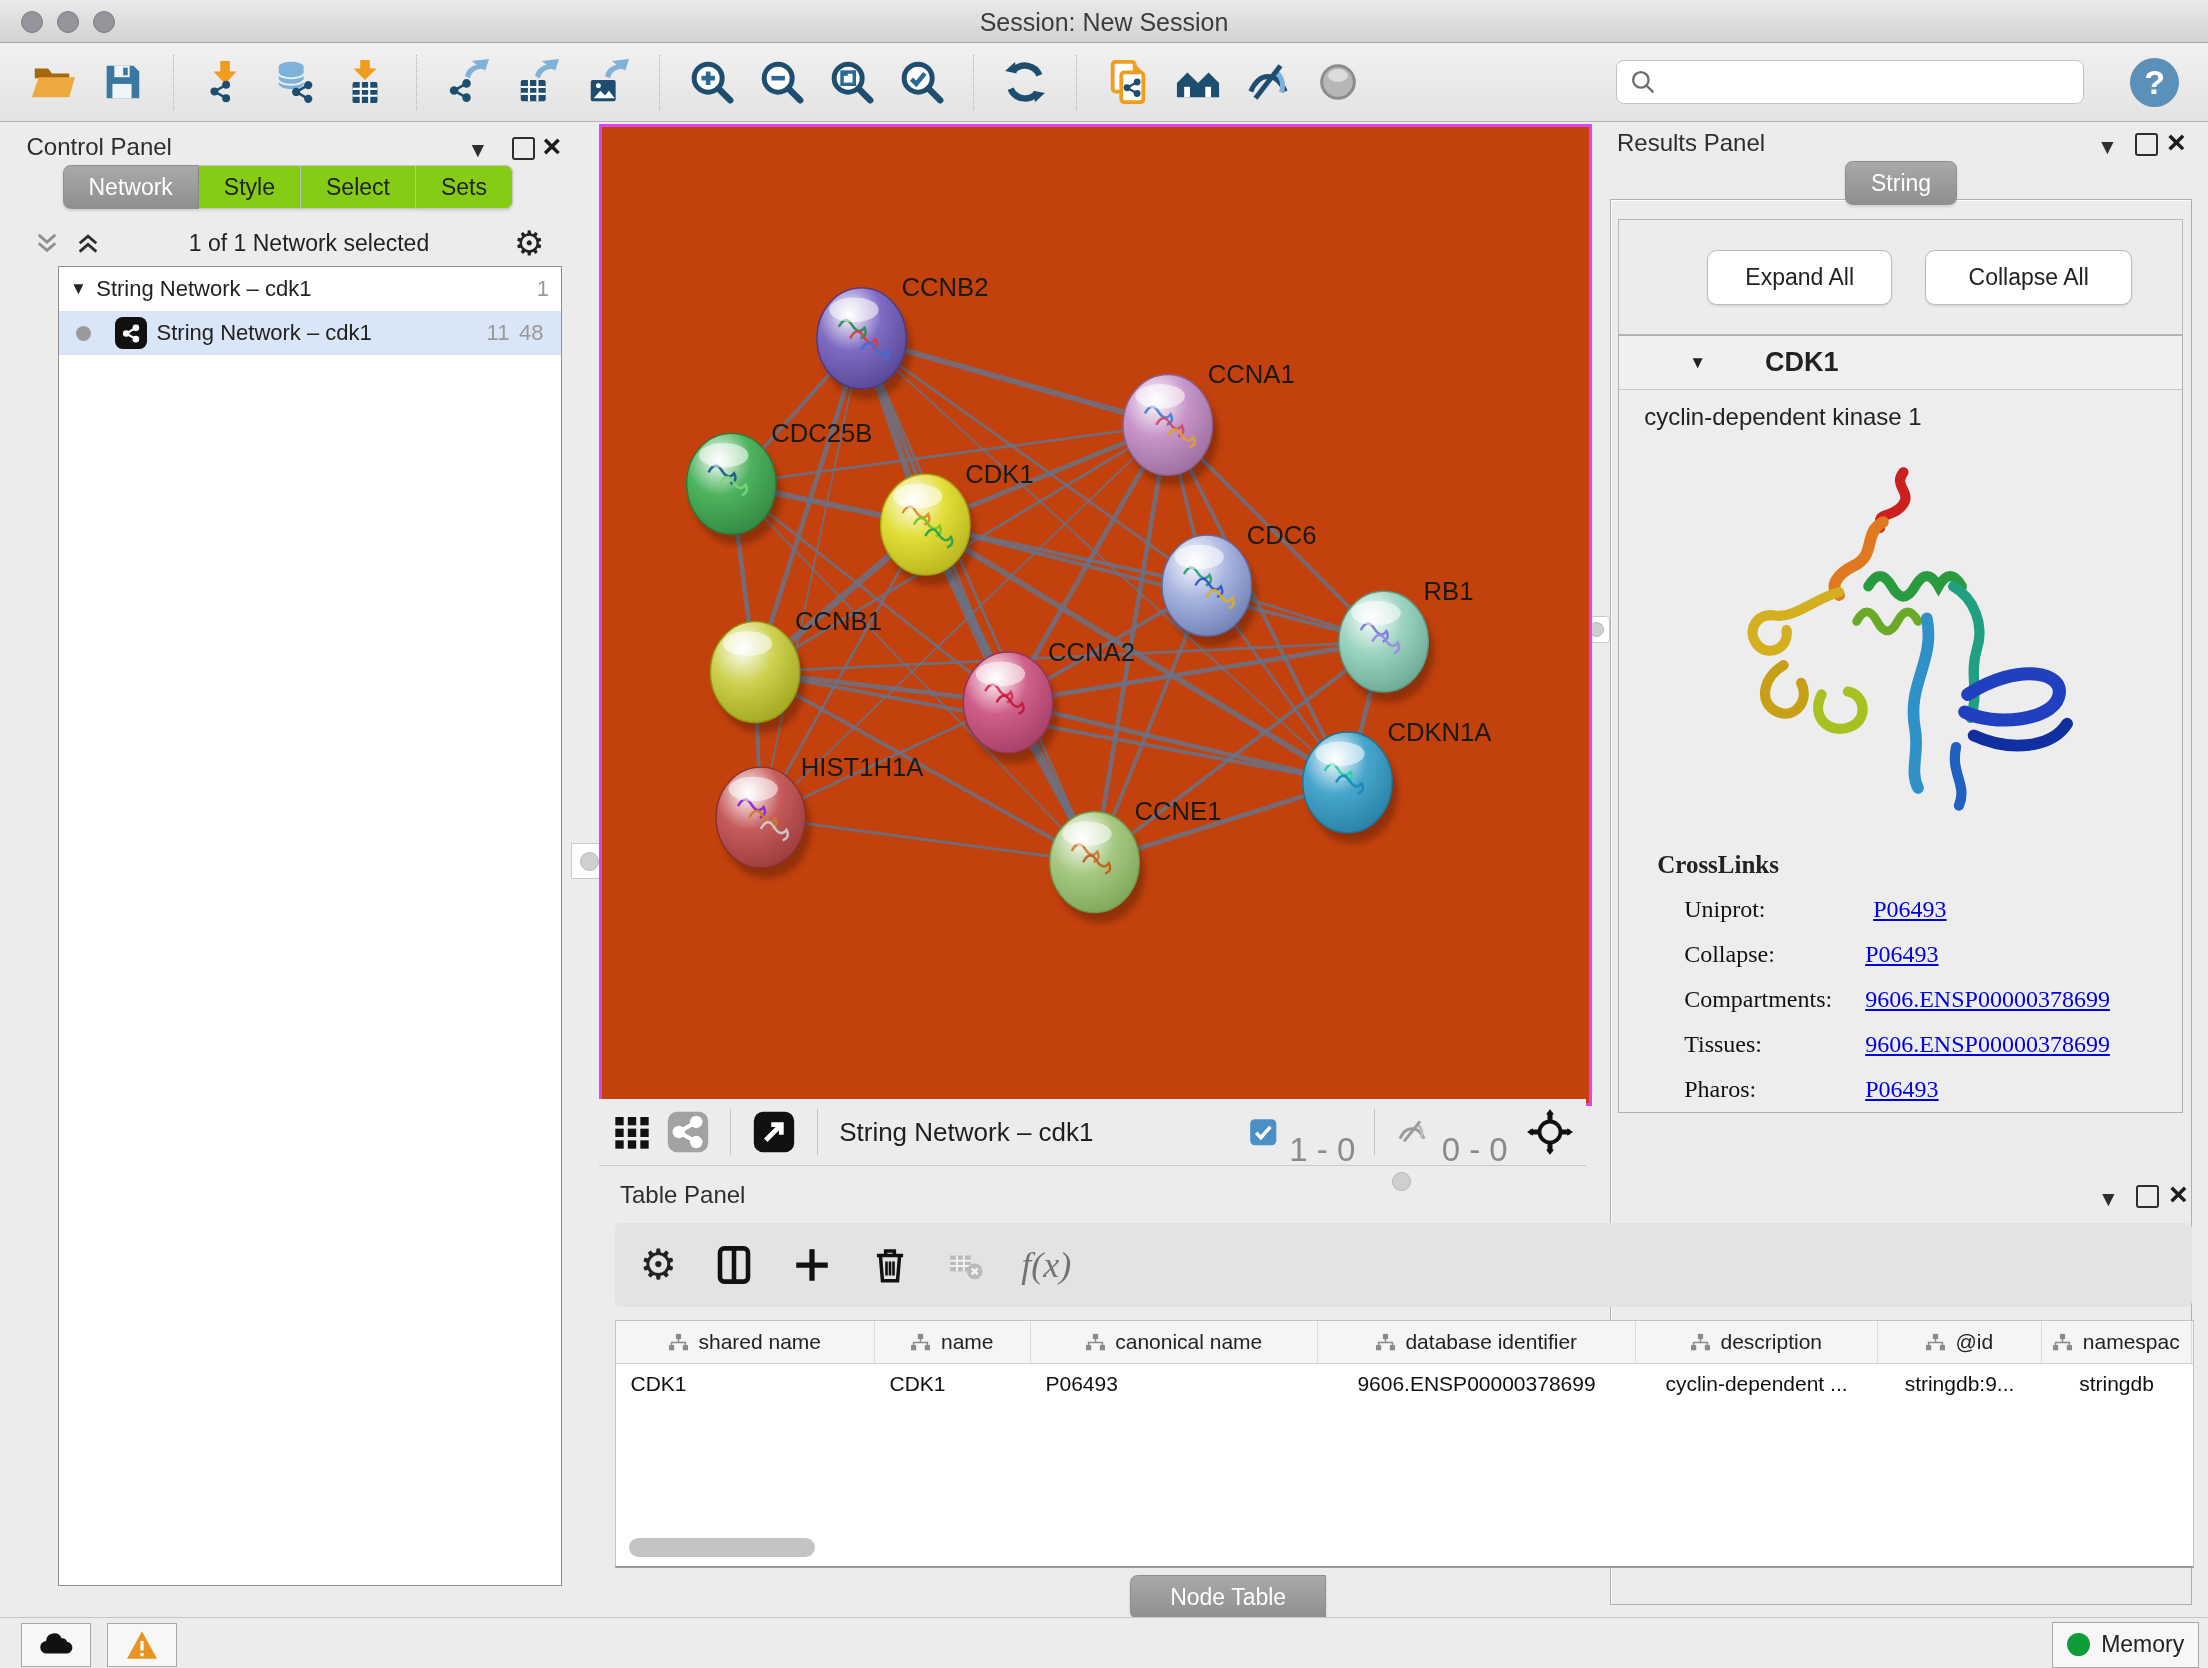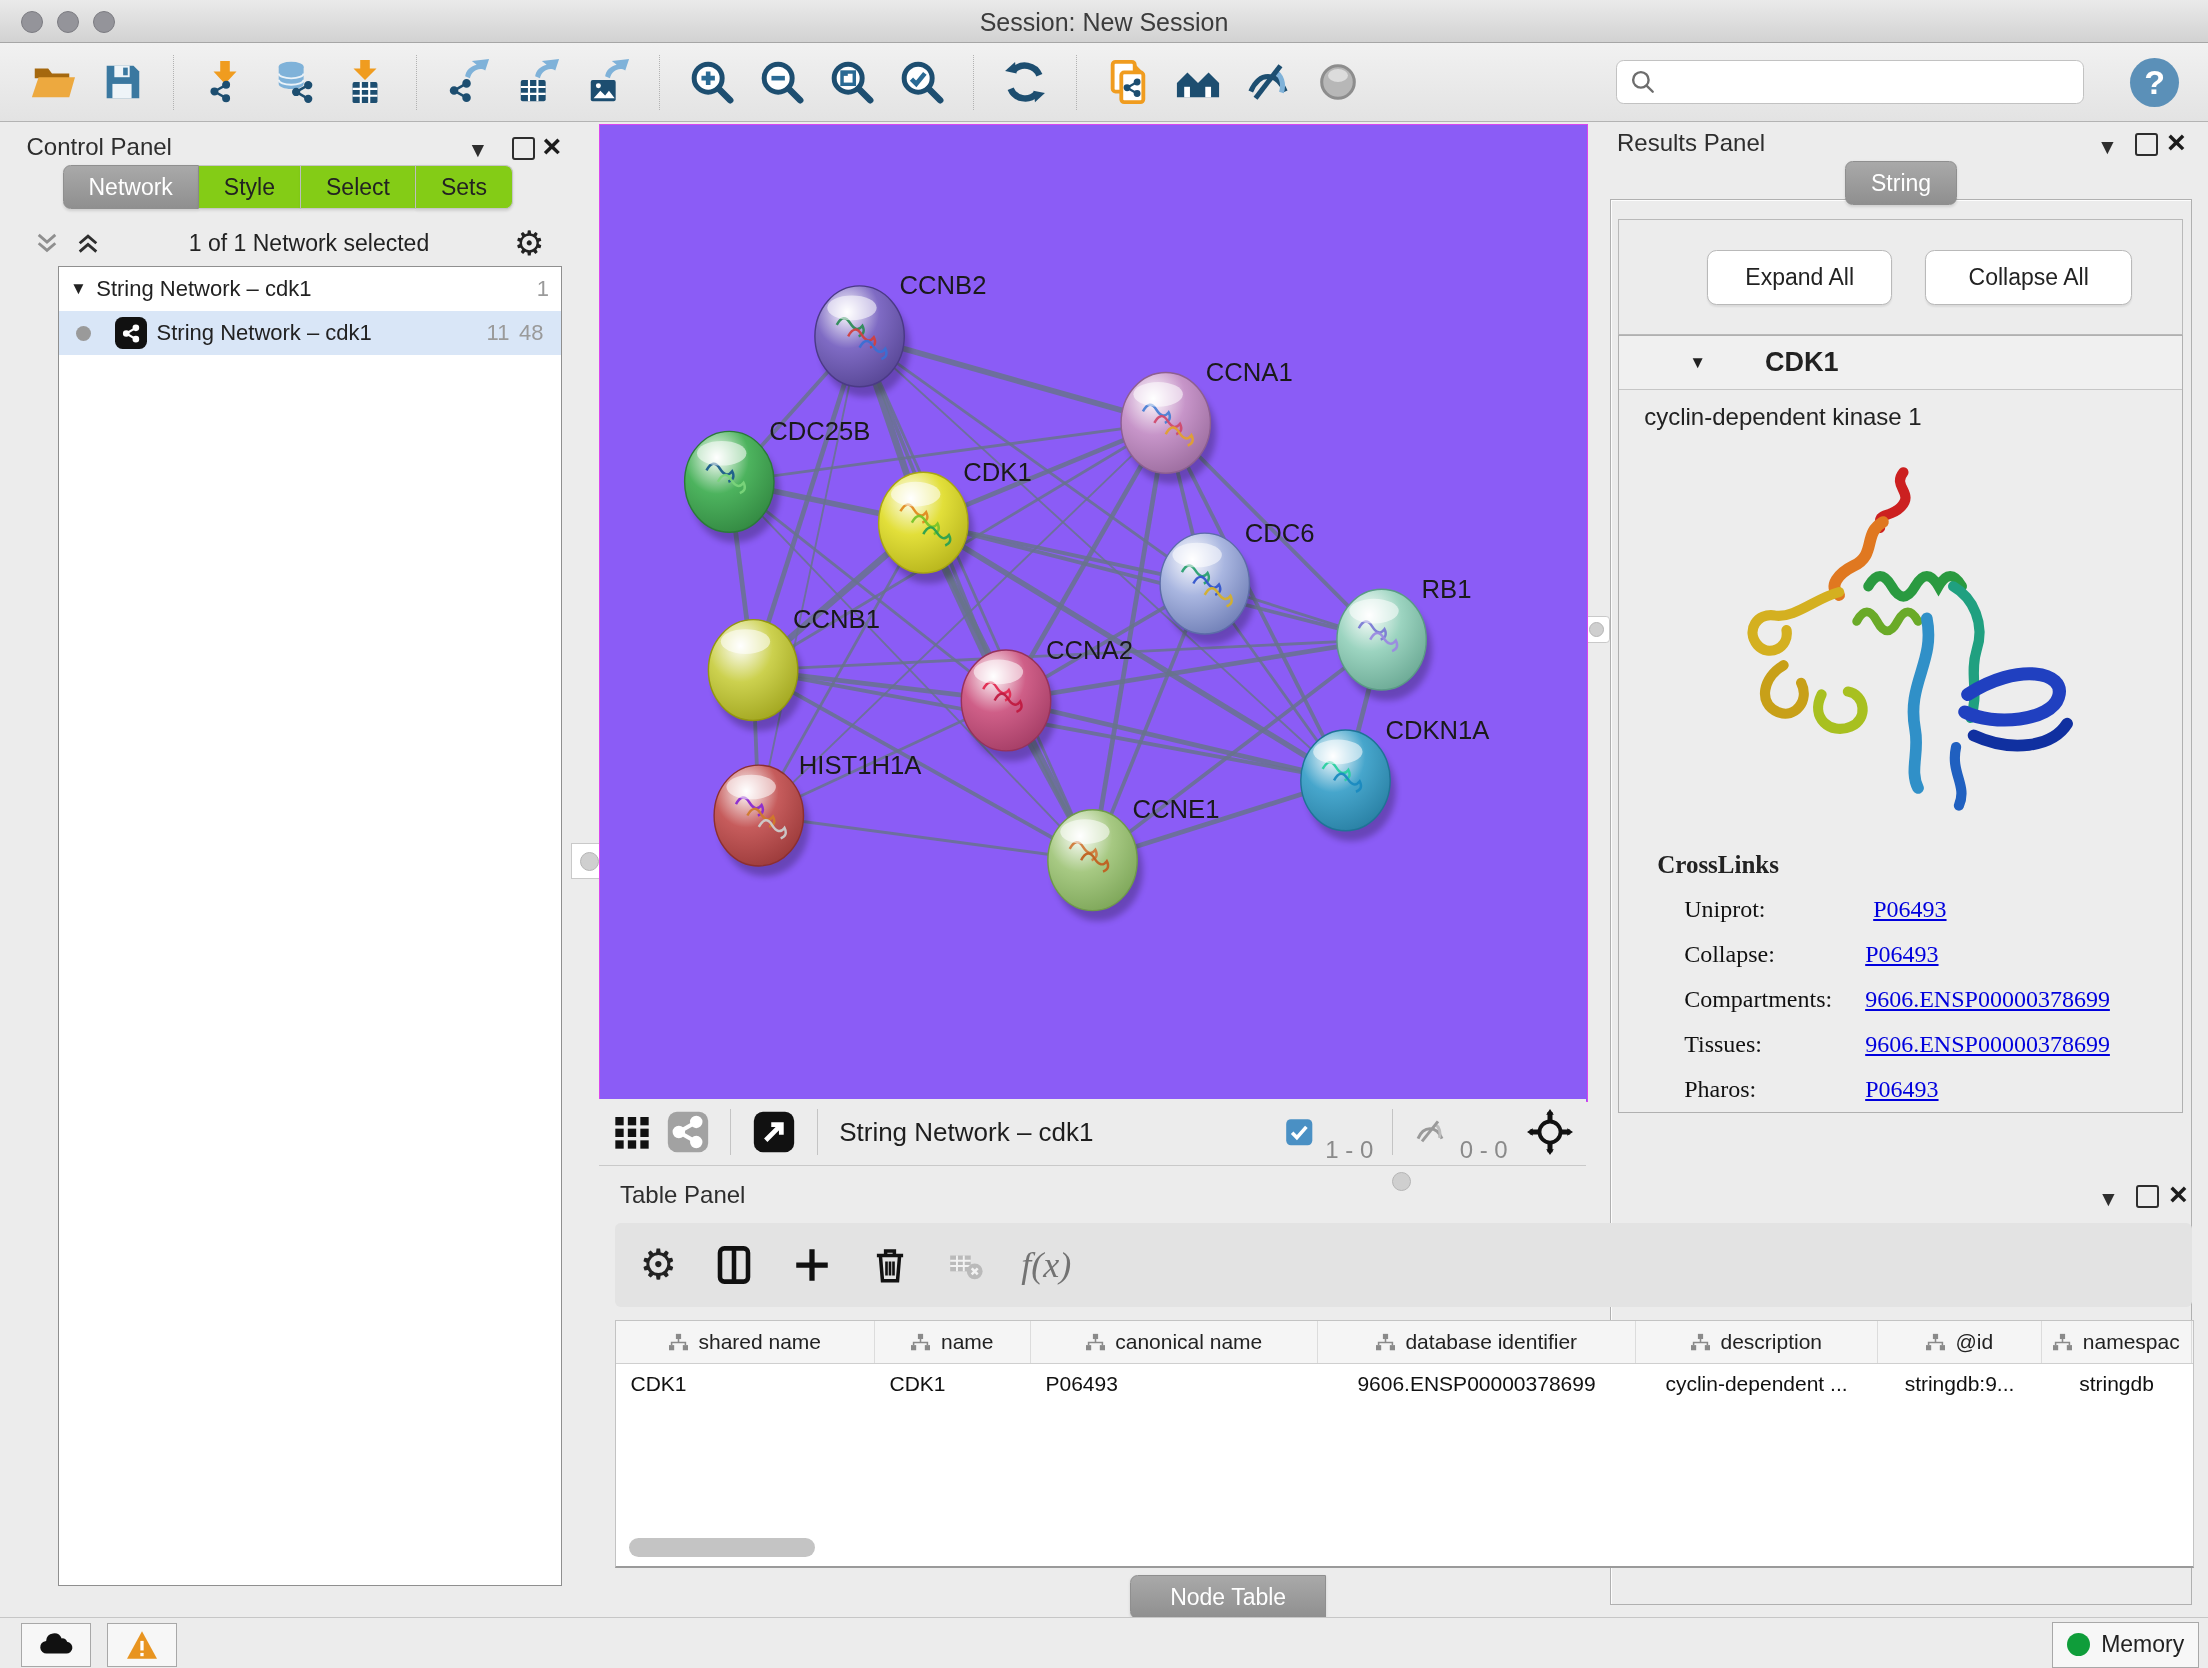--- a/index.html
+++ b/index.html
@@ -34,25 +34,25 @@
   .seg .tab:first-child{border-left:1px solid #c6c6c6;border-radius:7.6px 0 0 7.6px;}
   .seg .tab:last-child{border-radius:0 7.6px 7.6px 0;}
   .seg .tab.sel{background:linear-gradient(#a9a9a9,#8f8f8f);color:#fff;border-color:#8f8f8f;}
   
   .treebox{background:#fff;border:1.9px solid #8f8f8f;}
   .treerow{height:44px;display:flex;align-items:center;font-size:22px;gap:9.5px;padding:0 11.4px;}
   .treerow .cnt{color:#9a9a9a;}
   .rowsel{background:#d9e6f7;}
   .sharechip{width:32px;height:32px;border-radius:7.6px;background:#111;display:flex;align-items:center;justify-content:center;}
   
-  .netpanel{background:#8b5cf6;border:1px solid #d946ef;}
+  .netpanel{background:#c2410c;border:3px solid #d946ef;}
   .netbar{background:#ececec;border-bottom:1px solid #c9c9c9;display:flex;align-items:center;padding:0 13.3px;gap:13.3px;box-sizing:border-box;}
   .nbsep{width:0;height:46px;border-left:1px solid #c4c4c4;margin:0 7.6px;}
   .netbar .title{font-size:26px;color:#1e1e1e;}
-  .graycnt{font-size:24px;color:#8a8a8a;margin-top:36px;}
+  .graycnt{font-size:33px;color:#8a8a8a;margin-top:36px;}
   
   .sunken{border:1.9px solid #b0b0b0;box-shadow:inset 1px 1px 0 #fdfdfd;background:#ececec;}
   .btn{background:#fff;border:1px solid #b9b9b9;border-radius:9.5px;font-size:23px;display:flex;align-items:center;
     justify-content:center;cursor:pointer;box-shadow:0 1.9px 1.9px rgba(0,0,0,.08);}
   .serif{font-family:"Liberation Serif",serif;}
   .xlink{color:#0000dd;text-decoration:underline;font-family:"Liberation Serif",serif;font-size:24px;cursor:pointer;}
   .xlabel{font-family:"Liberation Serif",serif;font-size:24px;color:#111;}
   
   .tp-toolbar{background:#e3e3e3;border-radius:5.7px;display:flex;align-items:center;padding:0 25px;gap:36px;box-sizing:border-box;}
   .dtable{background:#fff;border:1px solid #c3c3c3;border-bottom:2.9px solid #9a9a9a;overflow:hidden;}

